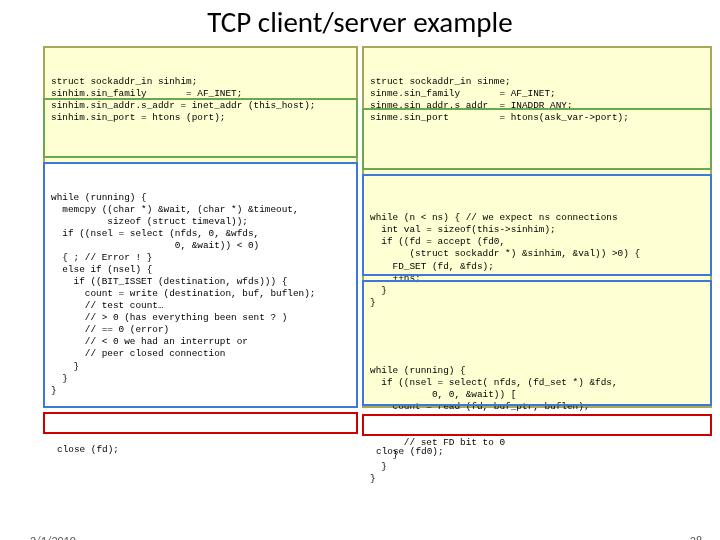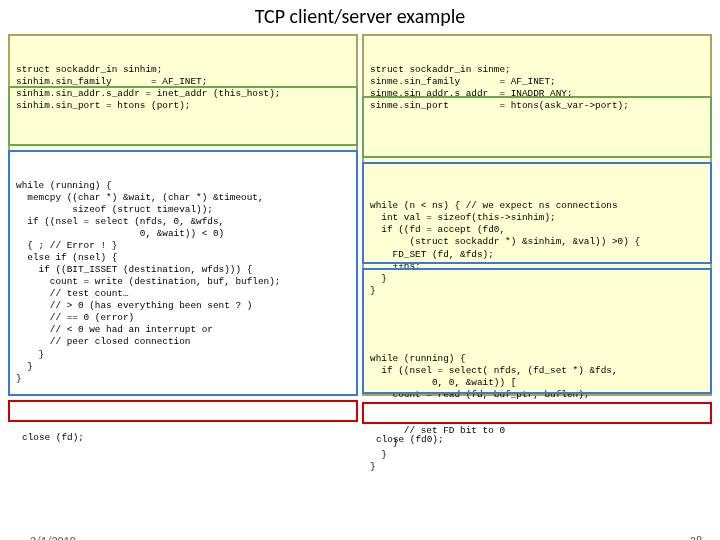--- a/index.html
+++ b/index.html
@@ -7,21 +7,21 @@
     margin: 0;
     width: 720px;
     height: 540px;
     background: #fff;
     font-family: Calibri, Arial, sans-serif;
     position: relative;
     overflow: hidden;
   }
   .title {
     text-align: center;
-    font-size: 20px;
+    font-size: 29px;
     font-weight: 400;
     margin: 4px 0 6px 0;
     color: #000;
   }
   .columns {
     display: flex;
     gap: 4px;
     padding: 0 8px;
   }
   .col {
@@ -63,21 +63,21 @@
     position: absolute;
     bottom: 6px;
     left: 0;
     width: 720px;
     font-size: 12px;
     color: #555;
   }
   .footer .date { position: absolute; left: 30px; }
   .footer .page { position: absolute; right: 18px; }
   
-  .left-stack { position: relative; height: 438px; }
+  .left-stack { position: relative; height: 438px; margin-left: 35px; }
   .left-yellow { position: absolute; top: 0; left: 0; right: 0; height: 198px; }
   .left-green  { position: absolute; top: 52px; left: 0; right: 0; height: 60px; background: transparent; }
   .left-blue   { position: absolute; top: 116px; left: 0; right: 0; height: 246px; background: #fff; }
   .left-red    { position: absolute; top: 366px; left: 0; right: 0; height: 22px; background: #fff; }
   
   .right-stack { position: relative; height: 438px; }
   .right-yellow{ position: absolute; top: 0; left: 0; right: 0; height: 362px; }
   .right-green { position: absolute; top: 62px; left: 0; right: 0; height: 62px; background: transparent; }
   .right-blue  { position: absolute; top: 128px; left: 0; right: 0; height: 102px; background: transparent; }
   .right-blue2 { position: absolute; top: 234px; left: 0; right: 0; height: 126px; background: transparent; }

